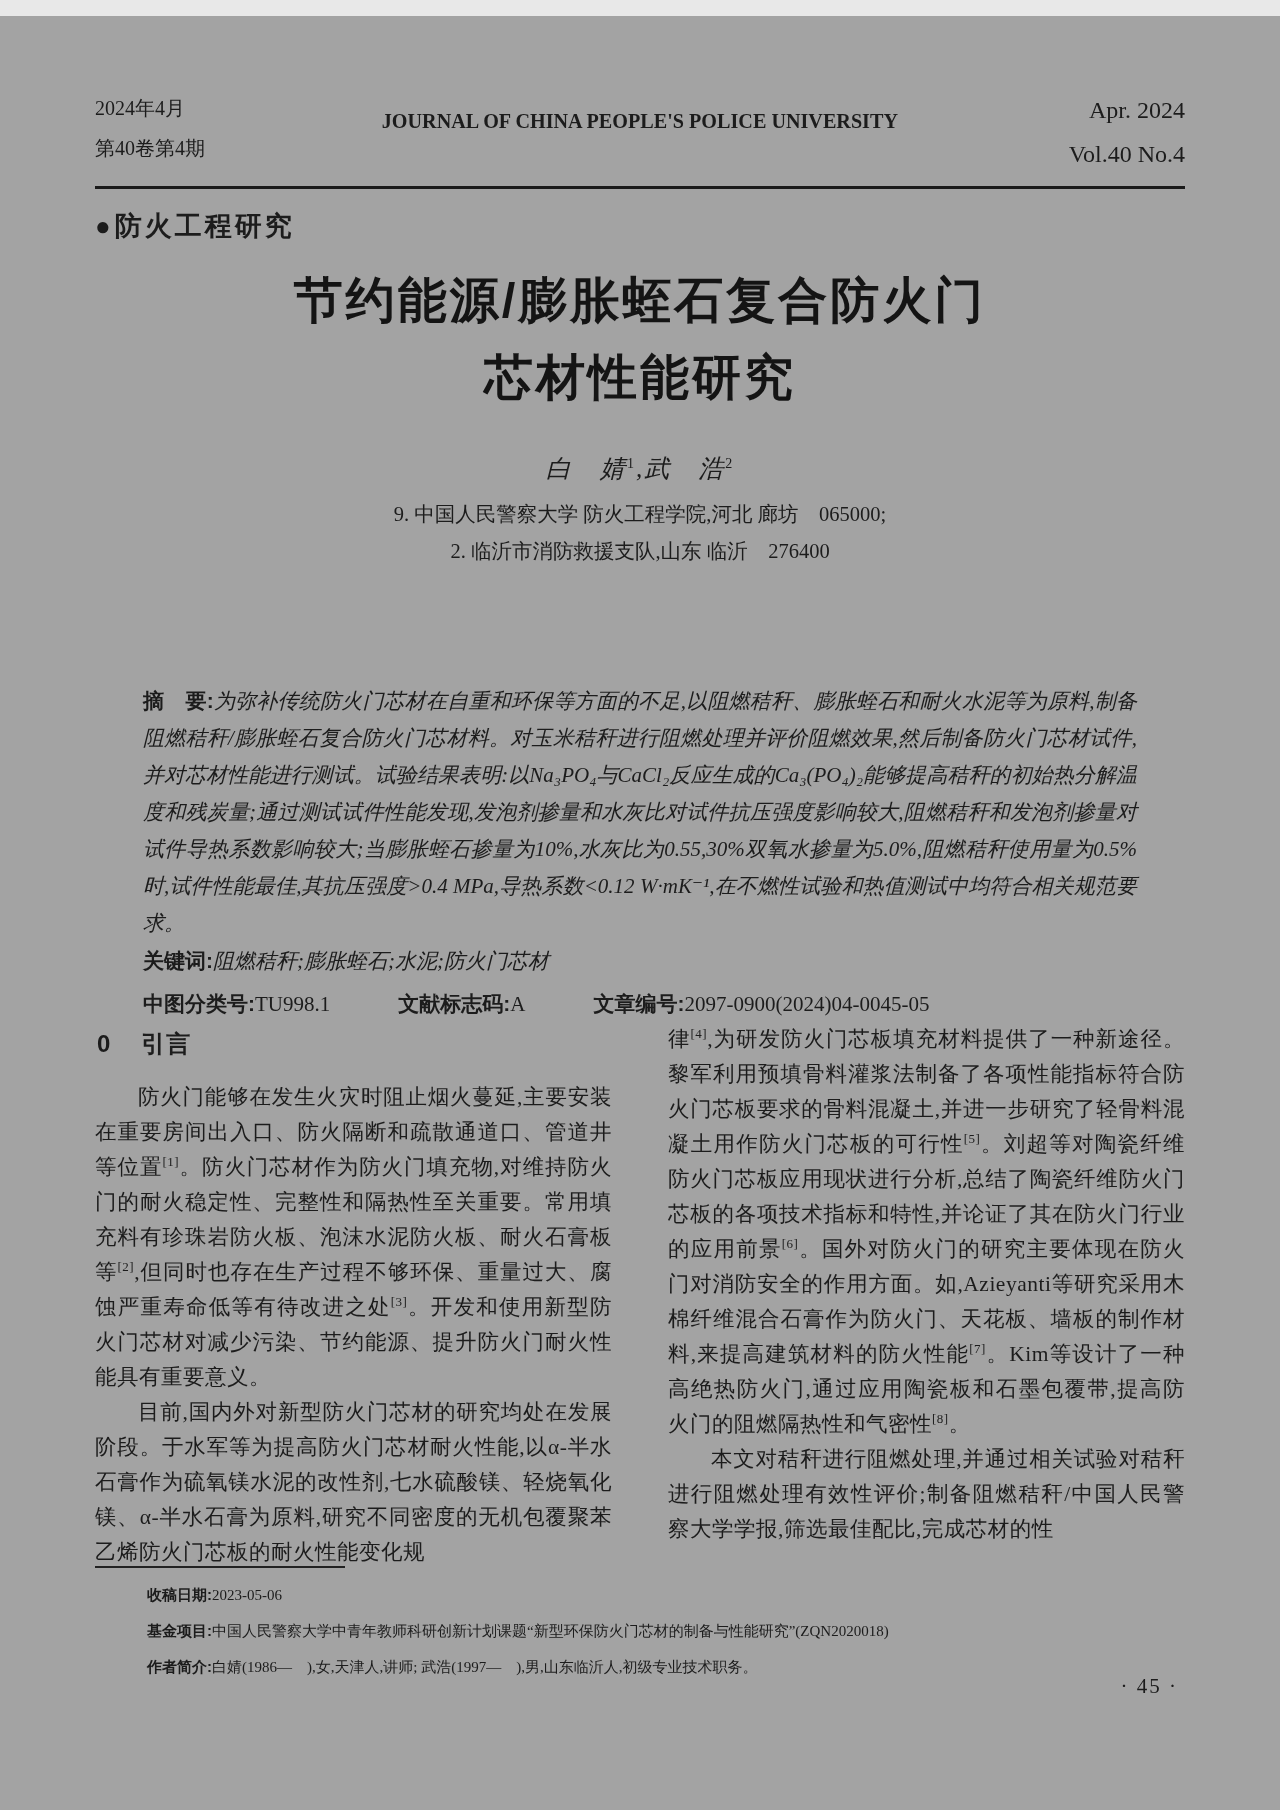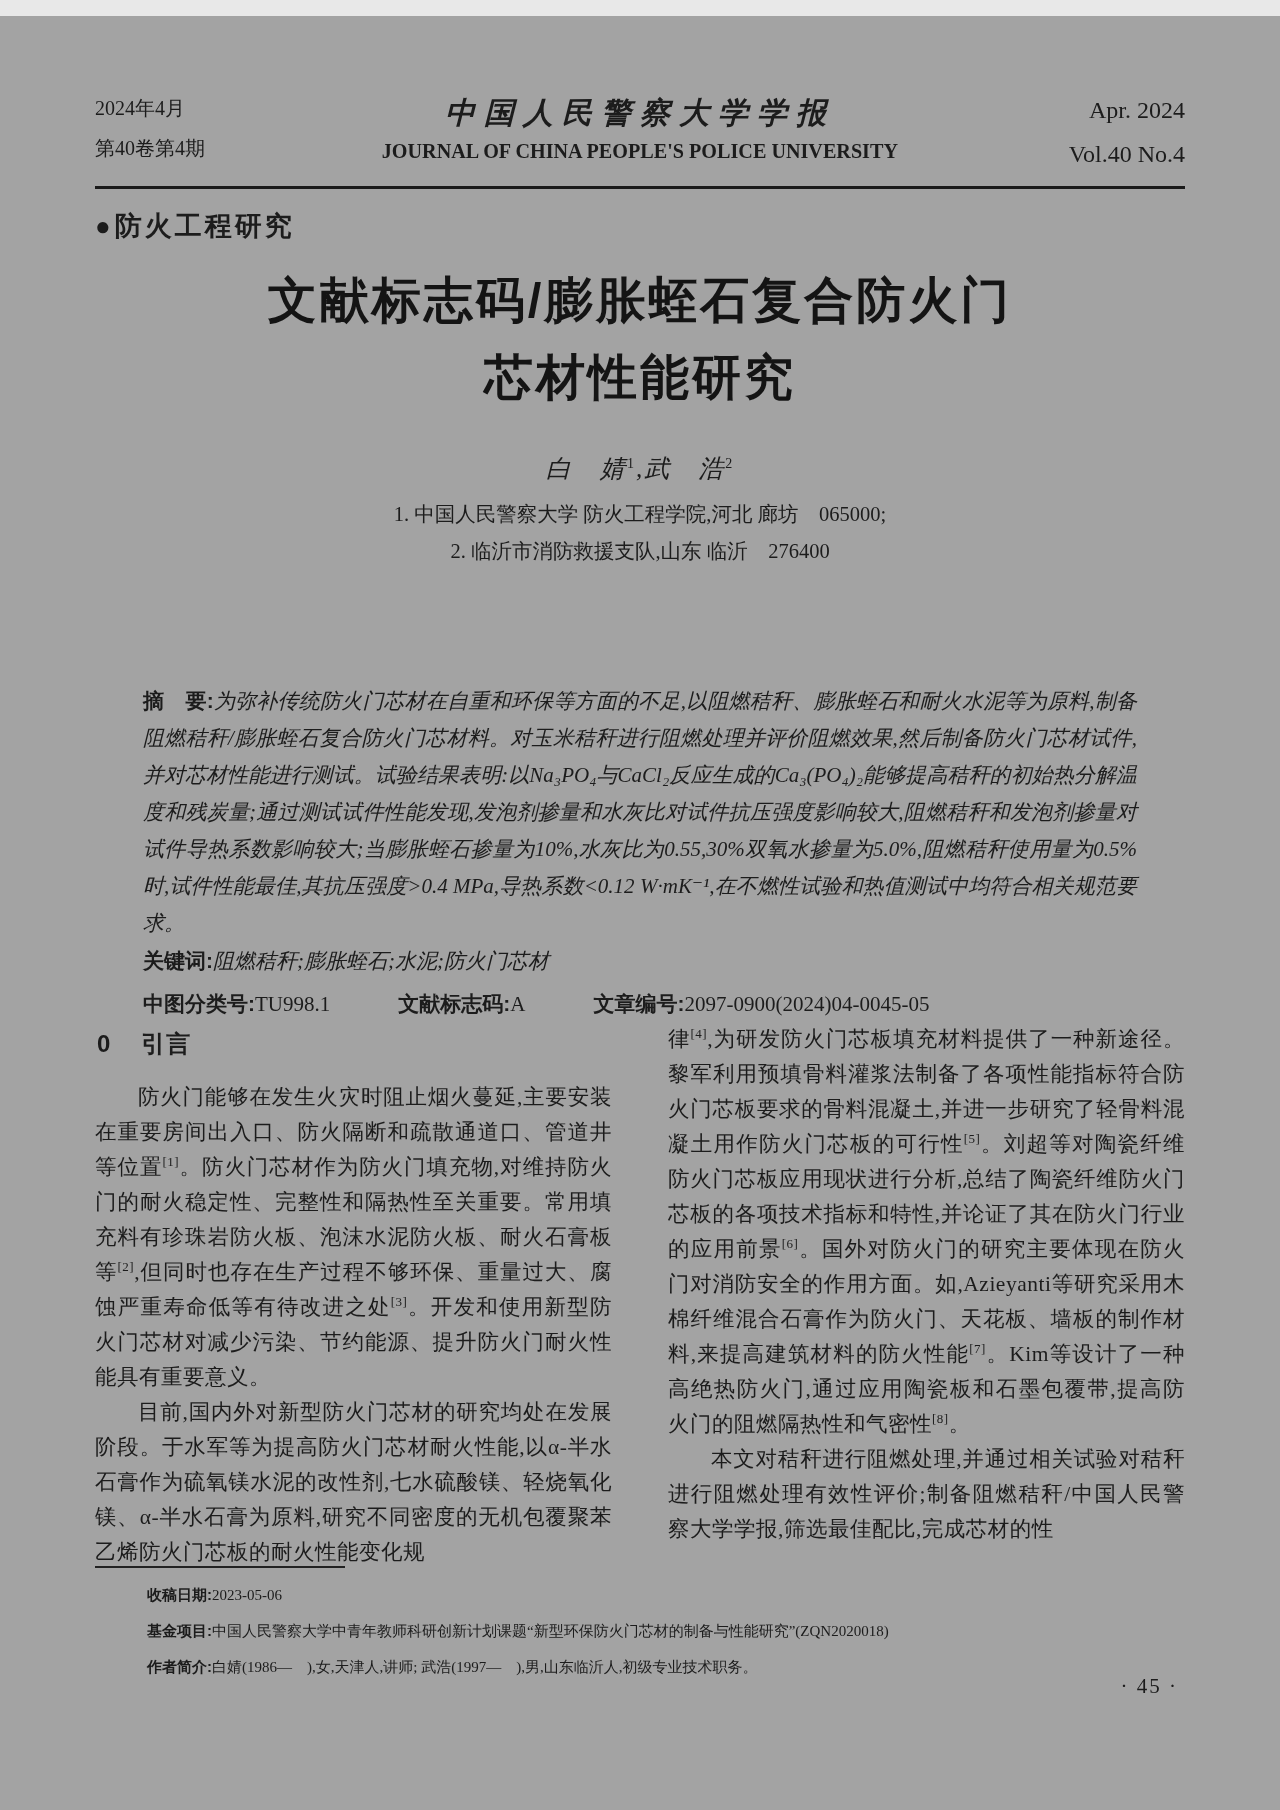--- a/index.html
+++ b/index.html
@@ -110,46 +110,45 @@
 <body>
 
 <div class="page">
 
   <div class="page-header">
     <div class="ph-left">
       <div class="l1">2024年4月</div>
       <div class="l2">第40卷第4期</div>
     </div>
     <div class="ph-center">
-      <div class="journal-cn">中国人民警察大学学报</div>
       <div class="journal-en">JOURNAL OF CHINA PEOPLE'S POLICE UNIVERSITY</div>
     </div>
     <div class="ph-right">
       <div class="l1">Apr. 2024</div>
       <div class="l2">Vol.40 No.4</div>
     </div>
   </div>
   <div class="header-rule"></div>
 
   <div class="section-label">
     <span class="section-bullet">●</span>
     <span>防火工程研究</span>
   </div>
 
   <h1 class="article-title">
-    <div>文献标志码/膨胀蛭石复合防火门</div>
+    <div>节约能源/膨胀蛭石复合防火门</div>
     <div>芯材性能研究</div>
   </h1>
 
   <div class="byline">
     <span>白　婧</span><sup>1</sup><span>,</span><span>武　浩</span><sup>2</sup>
   </div>
 
   <div class="affiliations">
-    <div>1. 中国人民警察大学 防火工程学院,河北 廊坊　065000;</div>
+    <div>9. 中国人民警察大学 防火工程学院,河北 廊坊　065000;</div>
     <div>2. 临沂市消防救援支队,山东 临沂　276400</div>
   </div>
 
   <div class="front-matter">
     <p class="abstract-p">
       <span class="fm-label">摘　要:</span><span>为弥补传统防火门芯材在自重和环保等方面的不足,以阻燃秸秆、膨胀蛭石和耐火水泥等为原料,制备阻燃秸秆/膨胀蛭石复合防火门芯材料。对玉米秸秆进行阻燃处理并评价阻燃效果,然后制备防火门芯材试件,并对芯材性能进行测试。试验结果表明:以Na₃PO₄与CaCl₂反应生成的Ca₃(PO₄)₂能够提高秸秆的初始热分解温度和残炭量;通过测试试件性能发现,发泡剂掺量和水灰比对试件抗压强度影响较大,阻燃秸秆和发泡剂掺量对试件导热系数影响较大;当膨胀蛭石掺量为10%,水灰比为0.55,30%双氧水掺量为5.0%,阻燃秸秆使用量为0.5%时,试件性能最佳,其抗压强度&gt;0.4 MPa,导热系数&lt;0.12 W·mK⁻¹,在不燃性试验和热值测试中均符合相关规范要求。</span>
     </p>
     <p class="keywords-p">
       <span class="fm-label">关键词:</span><span>阻燃秸秆;膨胀蛭石;水泥;防火门芯材</span>
     </p>

